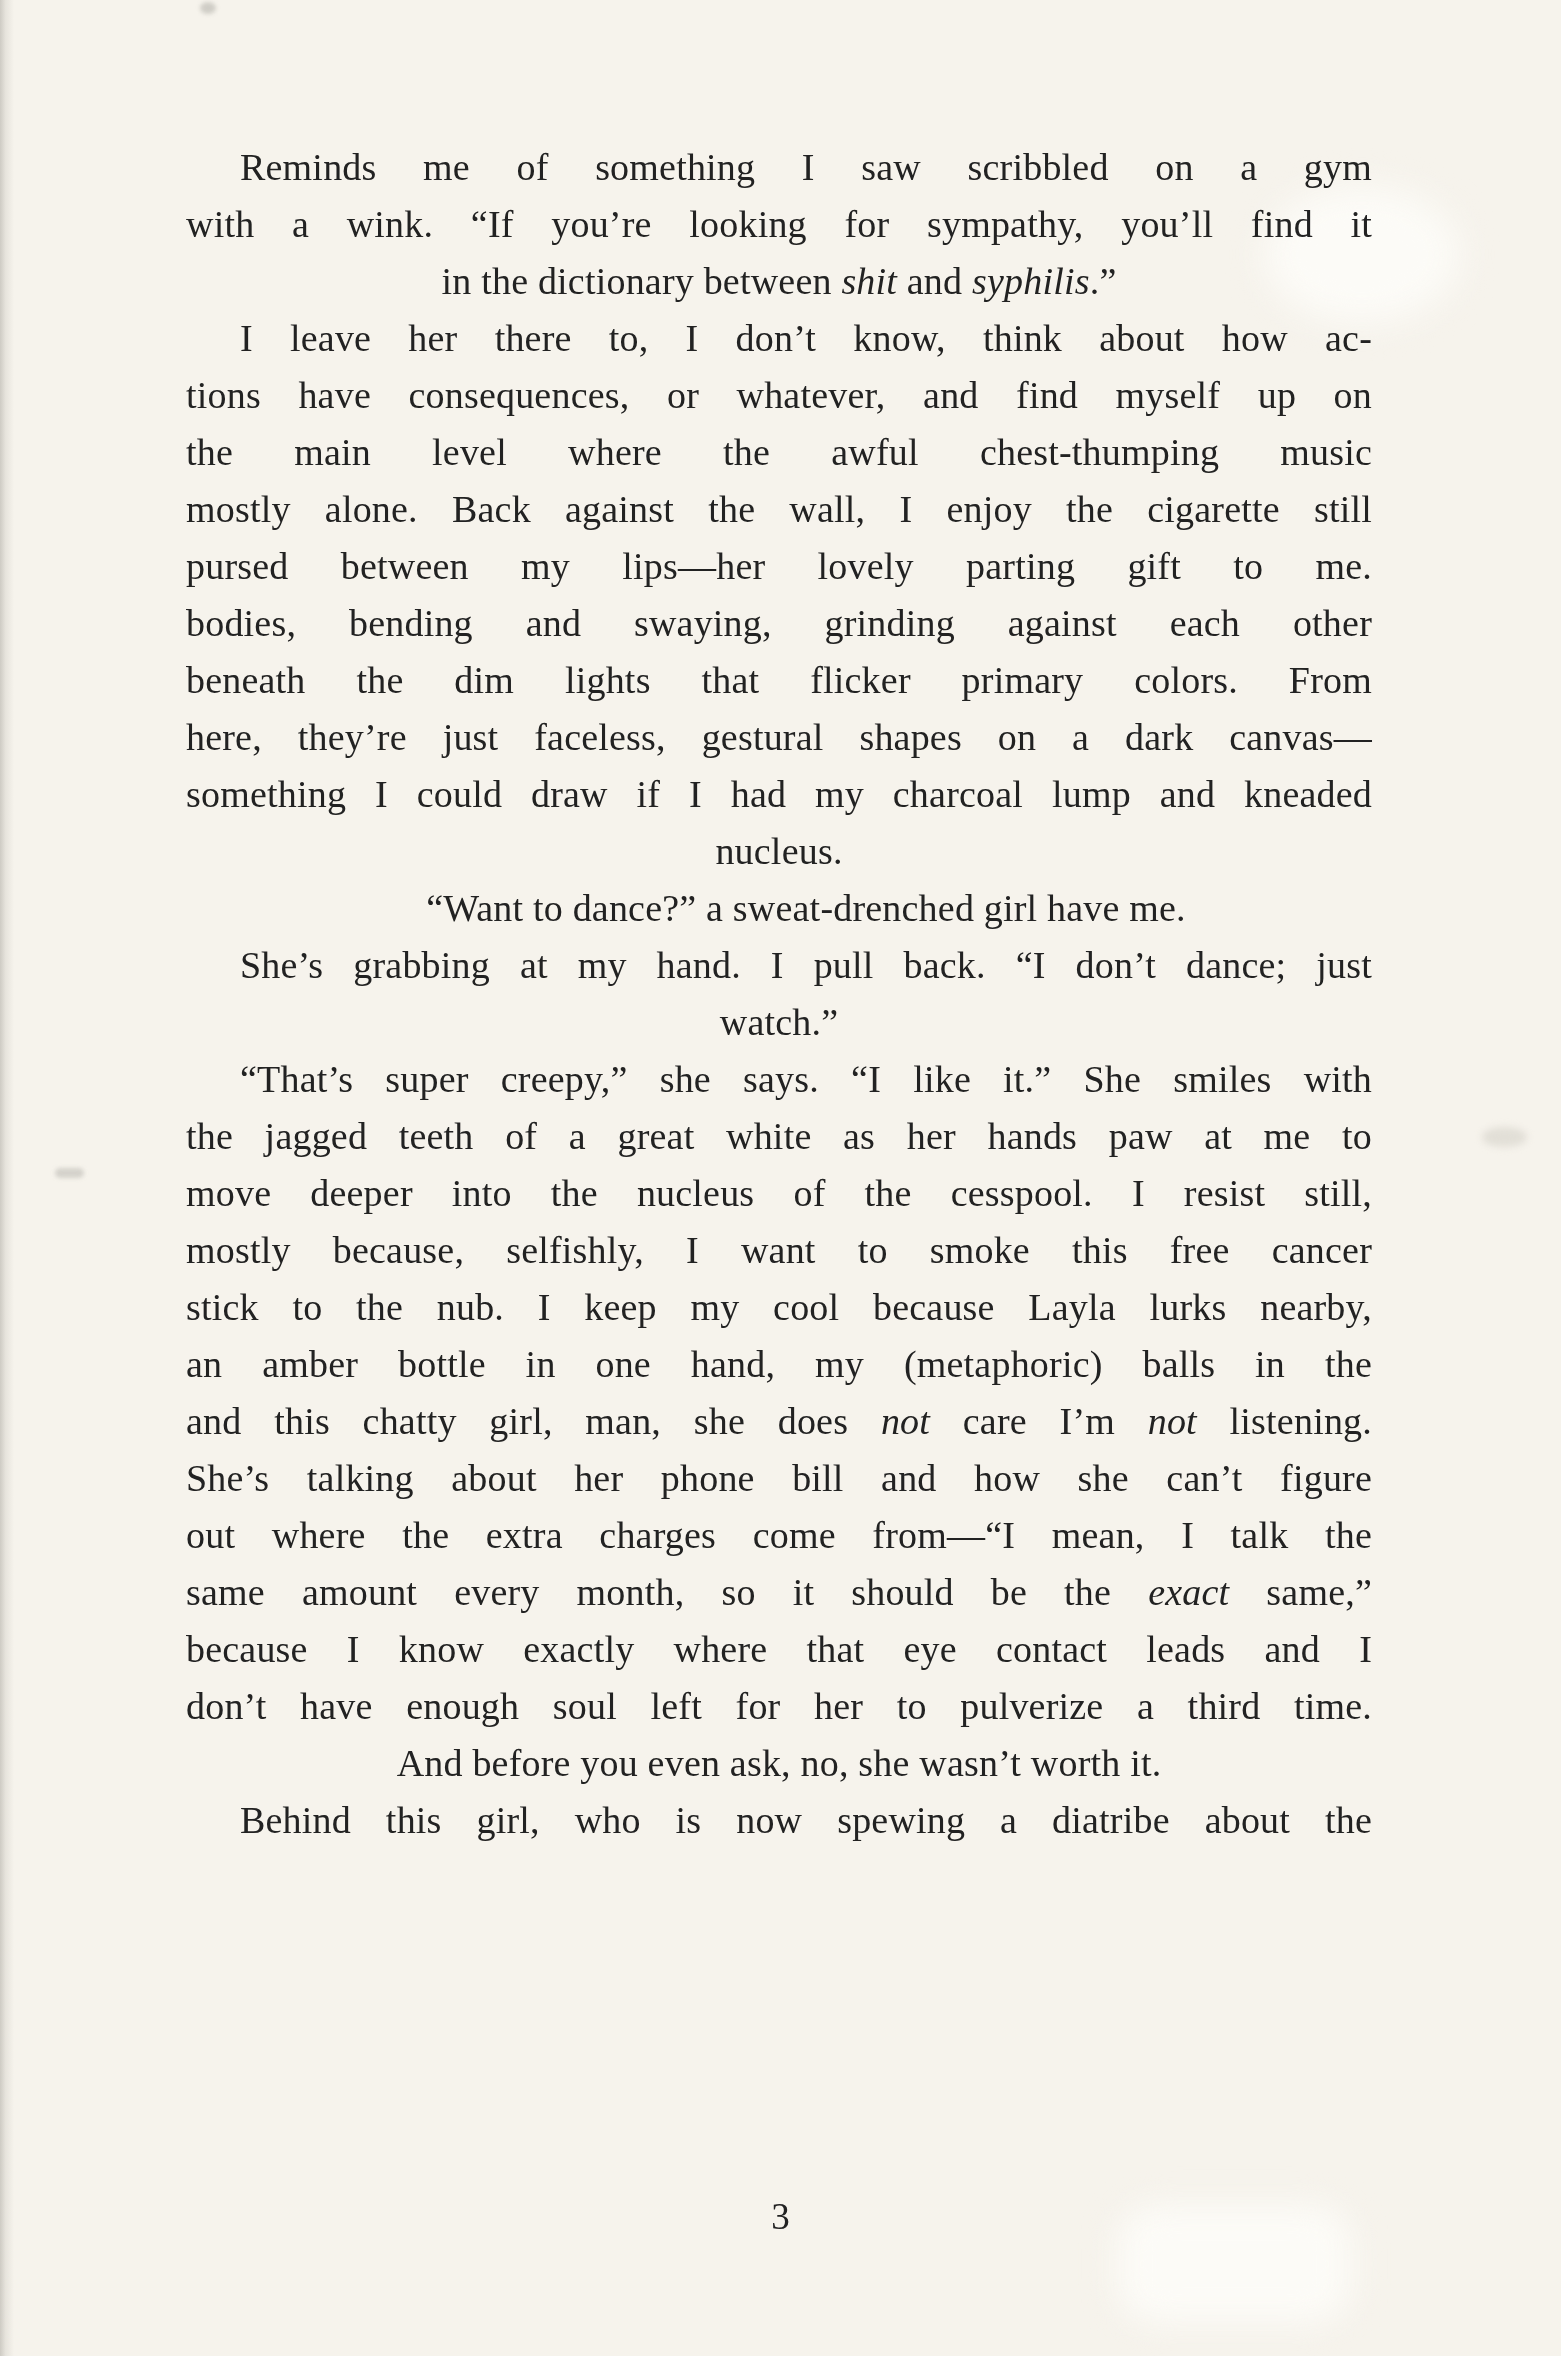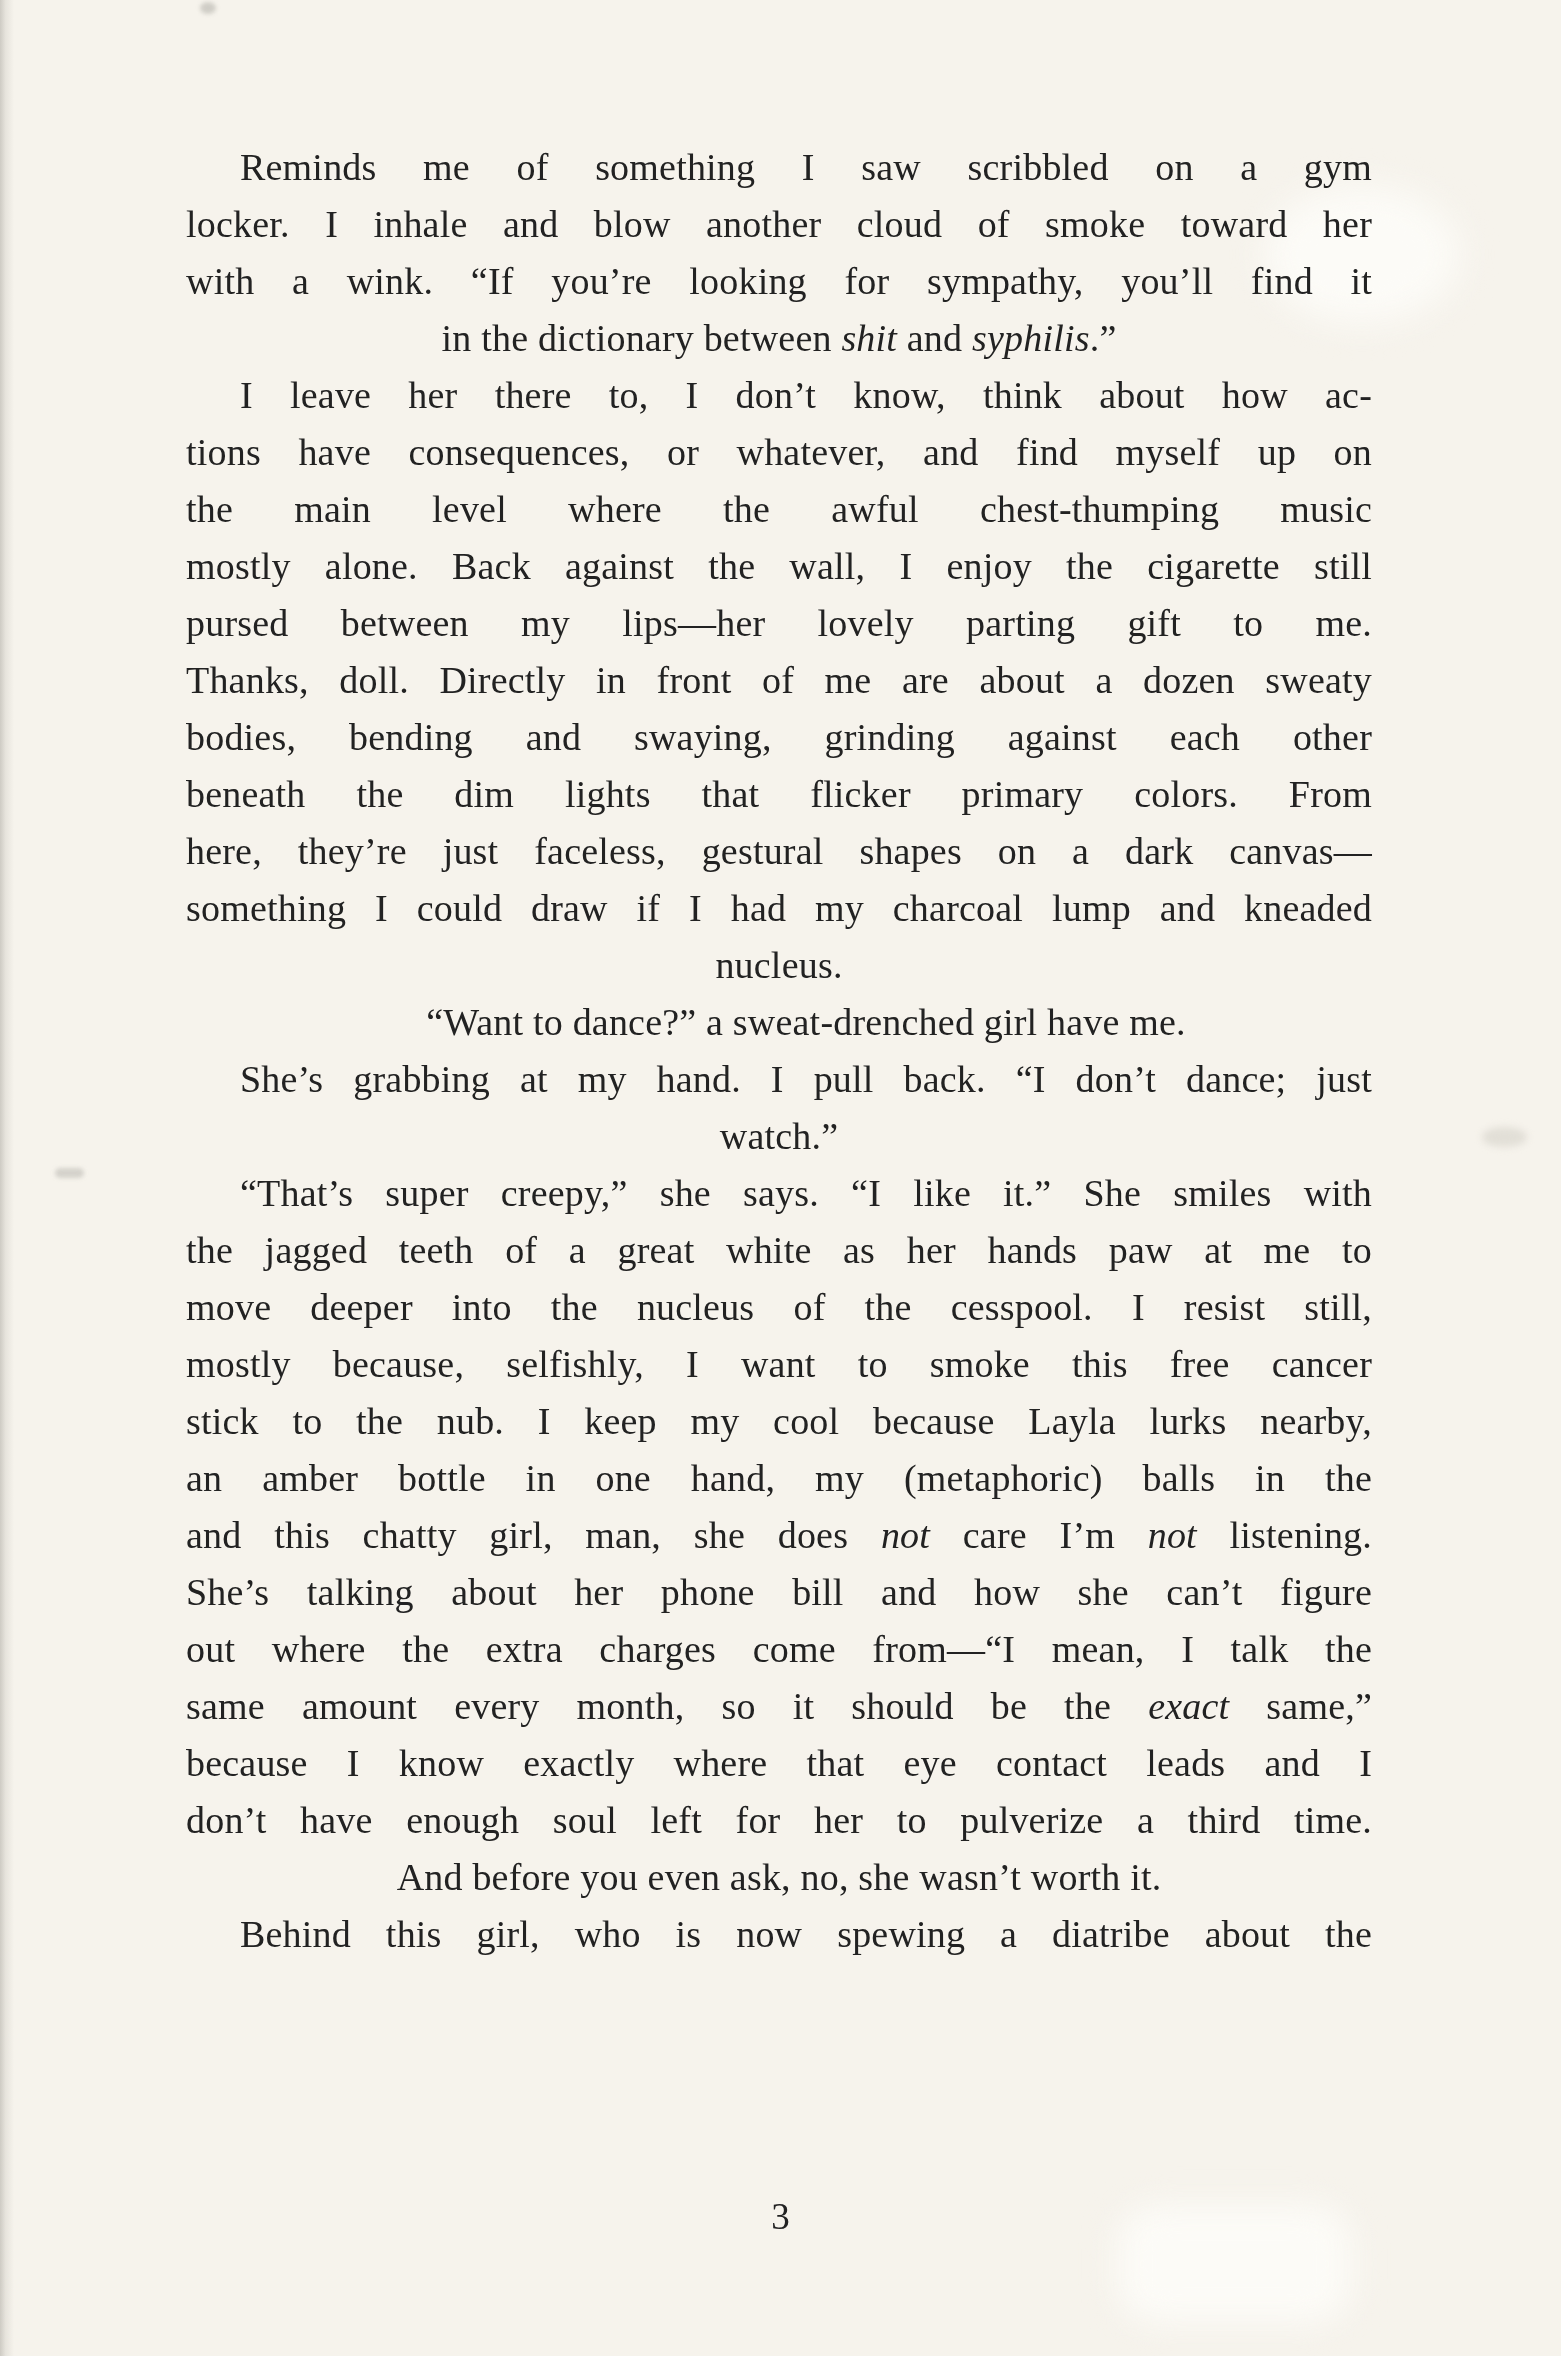--- a/index.html
+++ b/index.html
@@ -114,29 +114,27 @@
 <div class="page">
   <div class="edge-shadow"></div>
   <div class="light-patch-a"></div>
   <div class="light-patch-b"></div>
   <div class="speck-top"></div>
   <div class="dash-left"></div>
   <div class="smudge-right"></div>
 
   <div class="text-block">
       <div class="line indent just">Reminds me of something I saw scribbled on a gym</div>
-      <div class="line just">locker. I inhale and blow another cloud of smoke toward her</div>
       <div class="line just">with a wink. “If you’re looking for sympathy, you’ll find it</div>
       <div class="line">in the dictionary between <i>shit</i> and <i>syphilis</i>.”</div>
       <div class="line indent just">I leave her there to, I don’t know, think about how ac-</div>
       <div class="line just">tions have consequences, or whatever, and find myself up on</div>
       <div class="line just">the main level where the awful chest-thumping music</div>
       <div class="line just">mostly alone. Back against the wall, I enjoy the cigarette still</div>
       <div class="line just">pursed between my lips—her lovely parting gift to me.</div>
-      <div class="line just">Thanks, doll. Directly in front of me are about a dozen sweaty</div>
       <div class="line just">bodies, bending and swaying, grinding against each other</div>
       <div class="line just">beneath the dim lights that flicker primary colors. From</div>
       <div class="line just">here, they’re just faceless, gestural shapes on a dark canvas—</div>
       <div class="line just">something I could draw if I had my charcoal lump and kneaded</div>
       <div class="line">nucleus.</div>
       <div class="line indent">“Want to dance?” a sweat-drenched girl have me.</div>
       <div class="line indent just">She’s grabbing at my hand. I pull back. “I don’t dance; just</div>
       <div class="line">watch.”</div>
       <div class="line indent just">“That’s super creepy,” she says. “I like it.” She smiles with</div>
       <div class="line just">the jagged teeth of a great white as her hands paw at me to</div>

